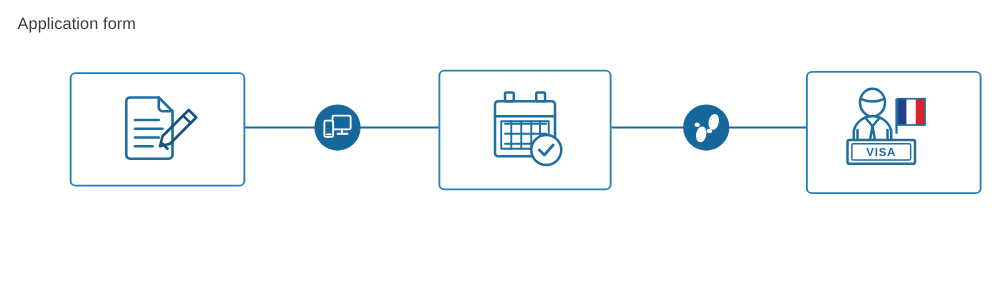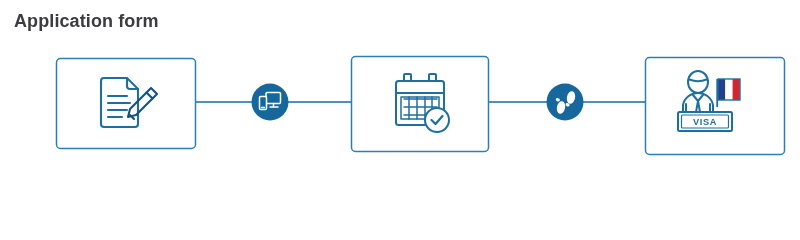--- a/index.html
+++ b/index.html
@@ -16,22 +16,22 @@
   }
   #flow-root {
     position: relative;
     width: 800px;
     height: 178px;
   }
   #page-title {
     position: absolute;
     left: 14px;
     top: 11px;
-    font-size: 18px;
-    font-weight: bold;
+    font-size: 13px;
+    font-weight: normal;
     color: #3b3b41;
     letter-spacing: 0.1px;
     white-space: nowrap;
   }
   #diagram-svg {
     position: absolute;
     left: 0;
     top: 0;
     width: 800px;
     height: 178px;

